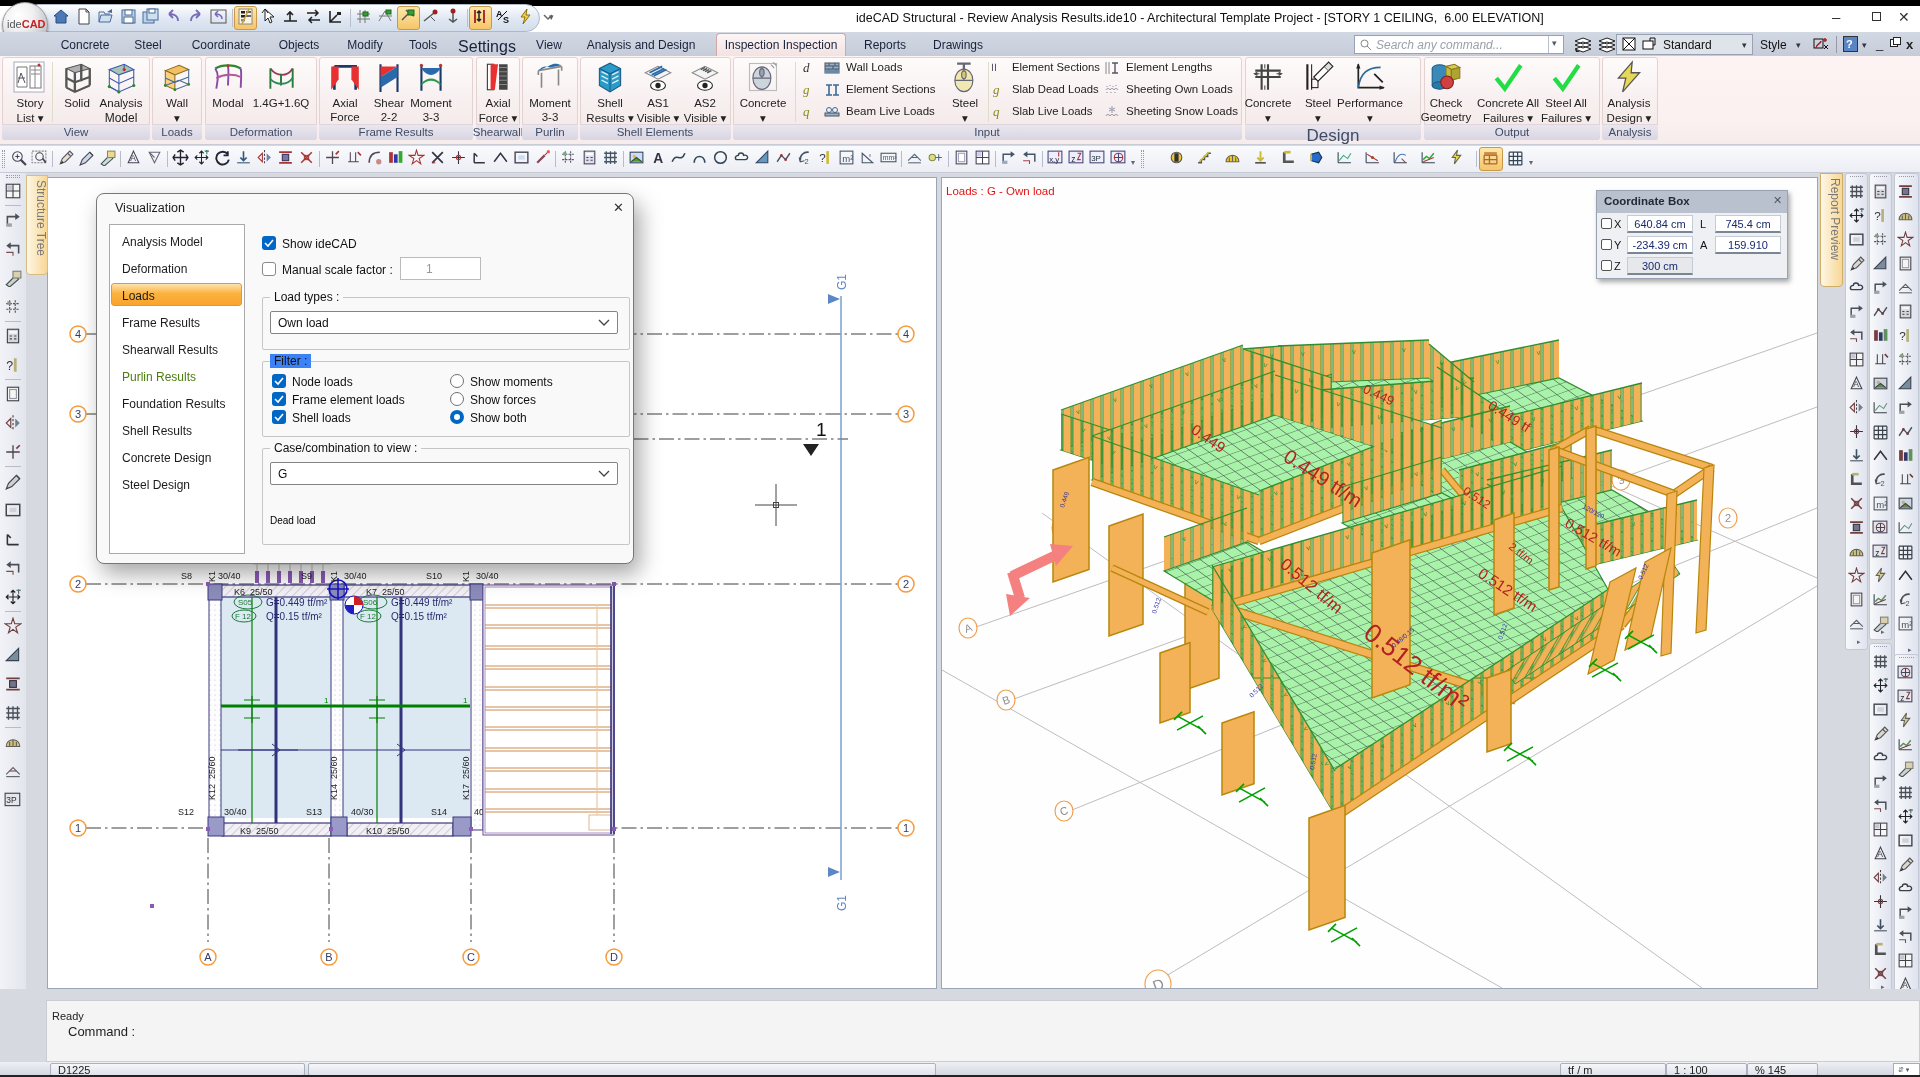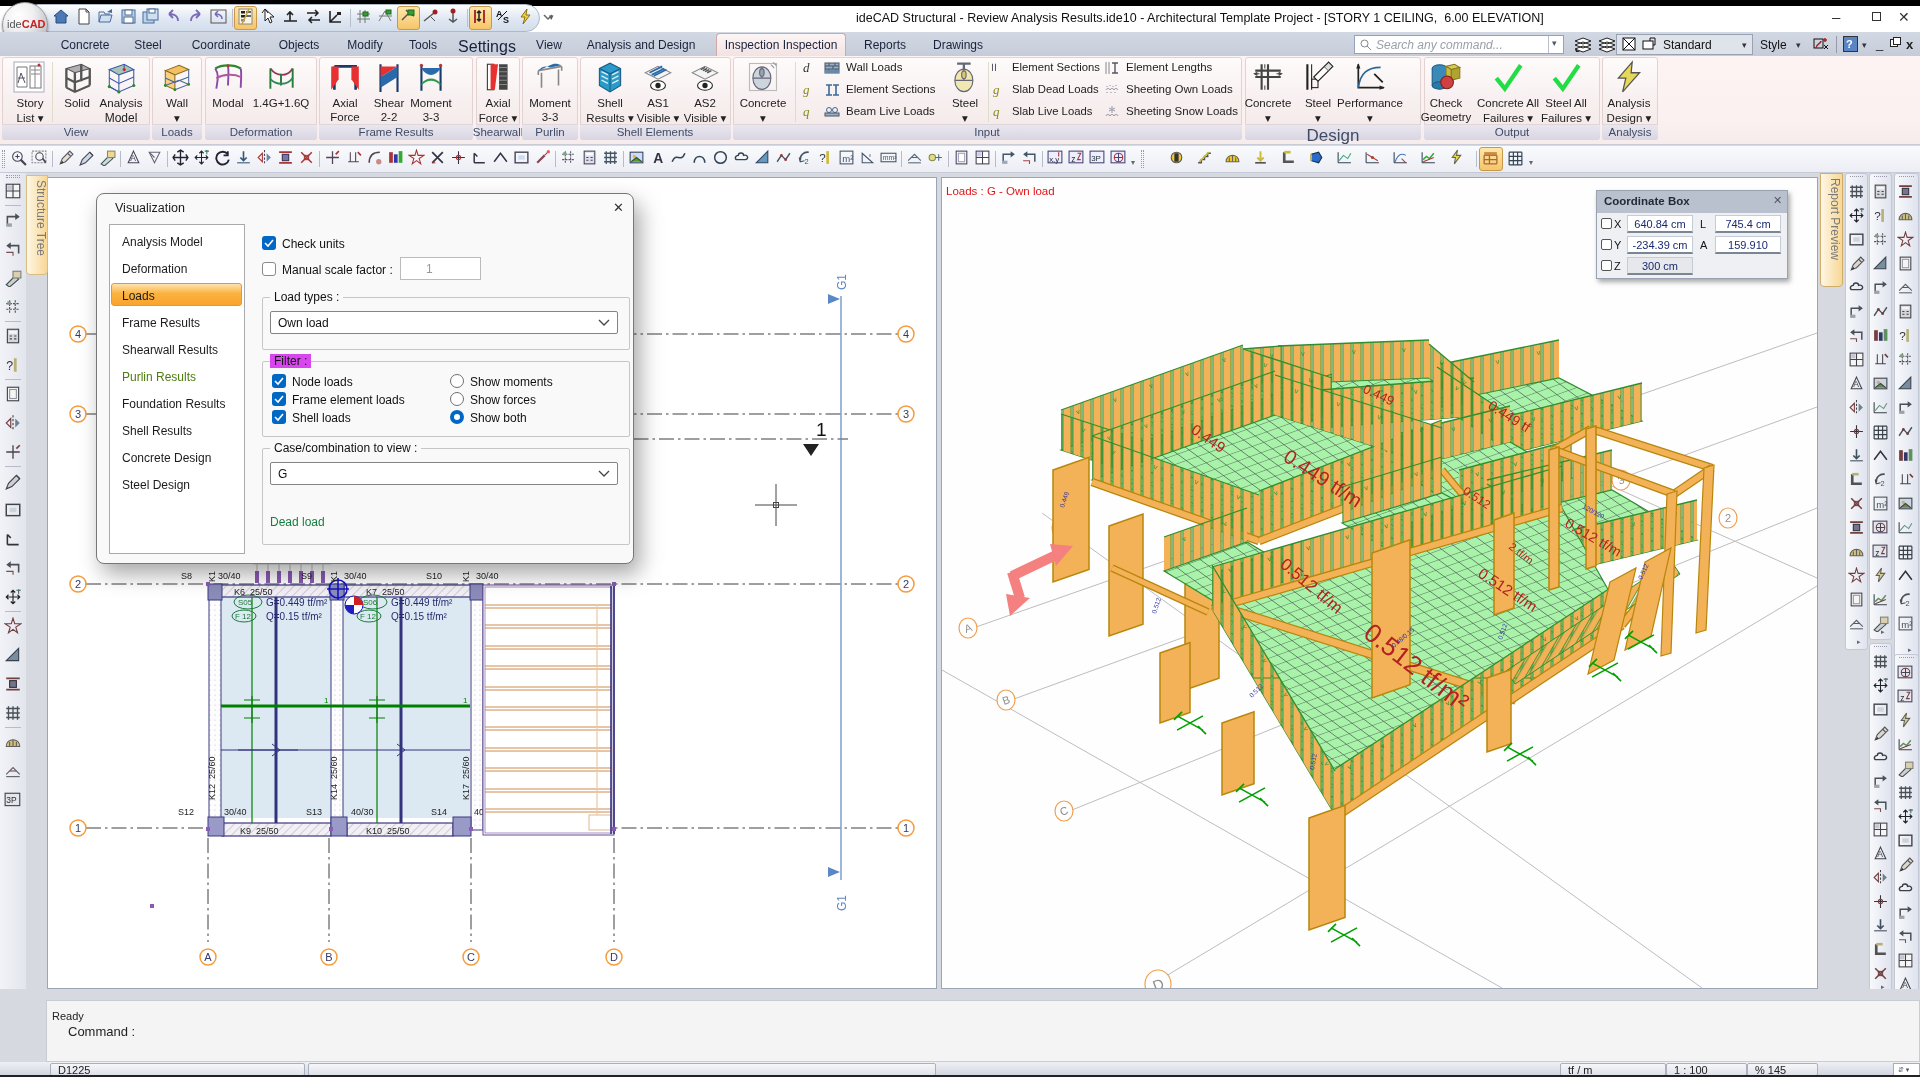--- a/index.html
+++ b/index.html
@@ -1694,34 +1694,34 @@
 <div class="tx" style="left:122px;top:343px;font-size:12px;color:#1c1c1c">Shearwall Results</div>
 <div class="tx" style="left:122px;top:370px;font-size:12px;color:#4d7c0f">Purlin Results</div>
 <div class="tx" style="left:122px;top:397px;font-size:12px;color:#1c1c1c">Foundation Results</div>
 <div class="tx" style="left:122px;top:424px;font-size:12px;color:#1c1c1c">Shell Results</div>
 <div class="tx" style="left:122px;top:451px;font-size:12px;color:#1c1c1c">Concrete Design</div>
 <div class="tx" style="left:122px;top:478px;font-size:12px;color:#1c1c1c">Steel Design</div>
 <div class="abs" style="left:262px;top:236px;width:14px;height:14px;background:#0067c4;border-radius:3px"></div>
 <svg class="abs" style="left:262px;top:236px" width="14" height="14">
     <path d="M3 7 L6 10 L11 4" fill="none" stroke="#fff" stroke-width="1.6"></path>
   </svg>
-<div class="tx" style="left:282px;top:237px;font-size:12px;color:#111">Check units</div>
+<div class="tx" style="left:282px;top:237px;font-size:12px;color:#111">Show ideCAD</div>
 <div class="abs" style="left:262px;top:262px;width:14px;height:14px;background:#fff;border:1px solid #8a8a8a;border-radius:3px"></div>
 <div class="tx" style="left:282px;top:263px;font-size:12px;color:#111">Manual scale factor :</div>
 <div class="abs" style="left:400px;top:257px;width:81px;height:23px;background:#fff;border:1px solid #bbb"></div>
 <div class="tx" style="left:426px;top:262px;font-size:12px;color:#999">1</div>
 <div class="abs" style="left:262px;top:297px;width:368px;height:53px;border:1px solid #c6c6c6;border-radius:2px"></div>
 <div class="tx" style="left:270px;top:290px;font-size:12px;color:#111;background:#f9f9f9;padding:0 4px">Load types :</div>
 <div class="abs" style="left:270px;top:311px;width:348px;height:23px;background:#fff;border:1px solid #848484;border-radius:2px"></div>
 <div class="tx" style="left:278px;top:316px;font-size:12px;color:#111">Own load</div>
 <svg class="abs" style="left:598px;top:319px" width="12" height="8">
     <path d="M1 1 L6 6 L11 1" fill="none" stroke="#444" stroke-width="1.3"></path>
   </svg>
 <div class="abs" style="left:262px;top:361px;width:368px;height:76px;border:1px solid #c6c6c6;border-radius:2px"></div>
-<div class="tx" style="left:270px;top:354px;font-size:12px;color:#111;background:#d946ef;padding:0 4px">Filter :</div>
+<div class="tx" style="left:270px;top:354px;font-size:12px;color:#111;background:#3b82f6;padding:0 4px">Filter :</div>
 <div class="abs" style="left:272px;top:374px;width:14px;height:14px;background:#0067c4;border-radius:3px"></div>
 <svg class="abs" style="left:272px;top:374px" width="14" height="14">
     <path d="M3 7 L6 10 L11 4" fill="none" stroke="#fff" stroke-width="1.6"></path>
   </svg>
 <div class="tx" style="left:292px;top:375px;font-size:12px;color:#111">Node loads</div>
 <div class="abs" style="left:272px;top:392px;width:14px;height:14px;background:#0067c4;border-radius:3px"></div>
 <svg class="abs" style="left:272px;top:392px" width="14" height="14">
     <path d="M3 7 L6 10 L11 4" fill="none" stroke="#fff" stroke-width="1.6"></path>
   </svg>
 <div class="tx" style="left:292px;top:393px;font-size:12px;color:#111">Frame element loads</div>
@@ -1736,21 +1736,21 @@
 <div class="tx" style="left:470px;top:393px;font-size:12px;color:#111">Show forces</div>
 <div class="abs" style="left:450px;top:410px;width:14px;height:14px;background:#fff;border:4px solid #0067c4;border-radius:50%"></div>
 <div class="tx" style="left:470px;top:411px;font-size:12px;color:#111">Show both</div>
 <div class="abs" style="left:262px;top:448px;width:368px;height:97px;border:1px solid #c6c6c6;border-radius:2px"></div>
 <div class="tx" style="left:270px;top:441px;font-size:12px;color:#111;background:#f9f9f9;padding:0 4px">Case/combination to view :</div>
 <div class="abs" style="left:270px;top:462px;width:348px;height:23px;background:#fff;border:1px solid #848484;border-radius:2px"></div>
 <div class="tx" style="left:278px;top:467px;font-size:12px;color:#111">G</div>
 <svg class="abs" style="left:598px;top:470px" width="12" height="8">
     <path d="M1 1 L6 6 L11 1" fill="none" stroke="#444" stroke-width="1.3"></path>
   </svg>
-<div class="tx" style="left:270px;top:515px;font-size:12px;color:#15803d">Dead load</div>
+<div class="tx" style="left:270px;top:515px;font-size:10px;color:#000000">Dead load</div>
 <div class="abs" style="left:1596px;top:190px;width:192px;height:89px;background:#eef0f4;border:1px solid #98a2b0;box-shadow:2px 3px 5px rgba(0,0,0,.35)"></div>
 <div class="abs" style="left:1597px;top:191px;width:190px;height:22px;background:#b9c1ce"></div>
 <div class="tx" style="left:1604px;top:195px;font-size:11.5px;font-weight:bold;color:#222b38">Coordinate Box</div>
 <div class="tx" style="left:1773px;top:194px;font-size:11px;color:#556">✕</div>
 <div class="abs" style="left:1601px;top:218px;width:11px;height:11px;background:#fff;border:1px solid #555;border-radius:2px"></div>
 <div class="tx" style="left:1614px;top:218px;font-size:11px;color:#111">X</div>
 <div class="abs" style="left:1627px;top:215px;width:66px;height:18px;background:#fff;border:1px solid #c4ccd6;border-bottom:2px solid #7a8694"></div>
 <div class="tx" style="left:1660px;top:218px;font-size:11px;color:#1a2a6e;transform:translateX(-50%)">640.84 cm</div>
 <div class="tx" style="left:1700px;top:218px;font-size:11px;color:#111">L</div>
 <div class="abs" style="left:1715px;top:215px;width:66px;height:18px;background:#fff;border:1px solid #c4ccd6;border-bottom:2px solid #7a8694"></div>

